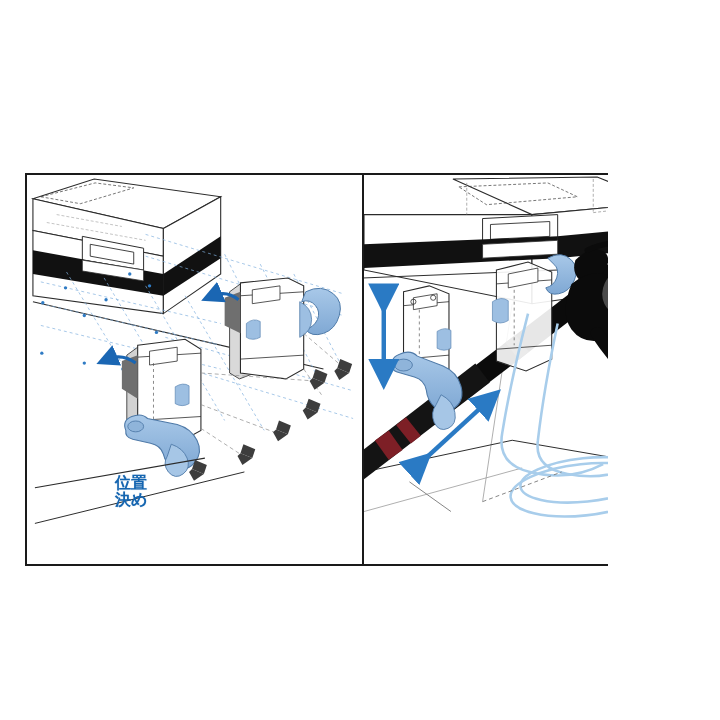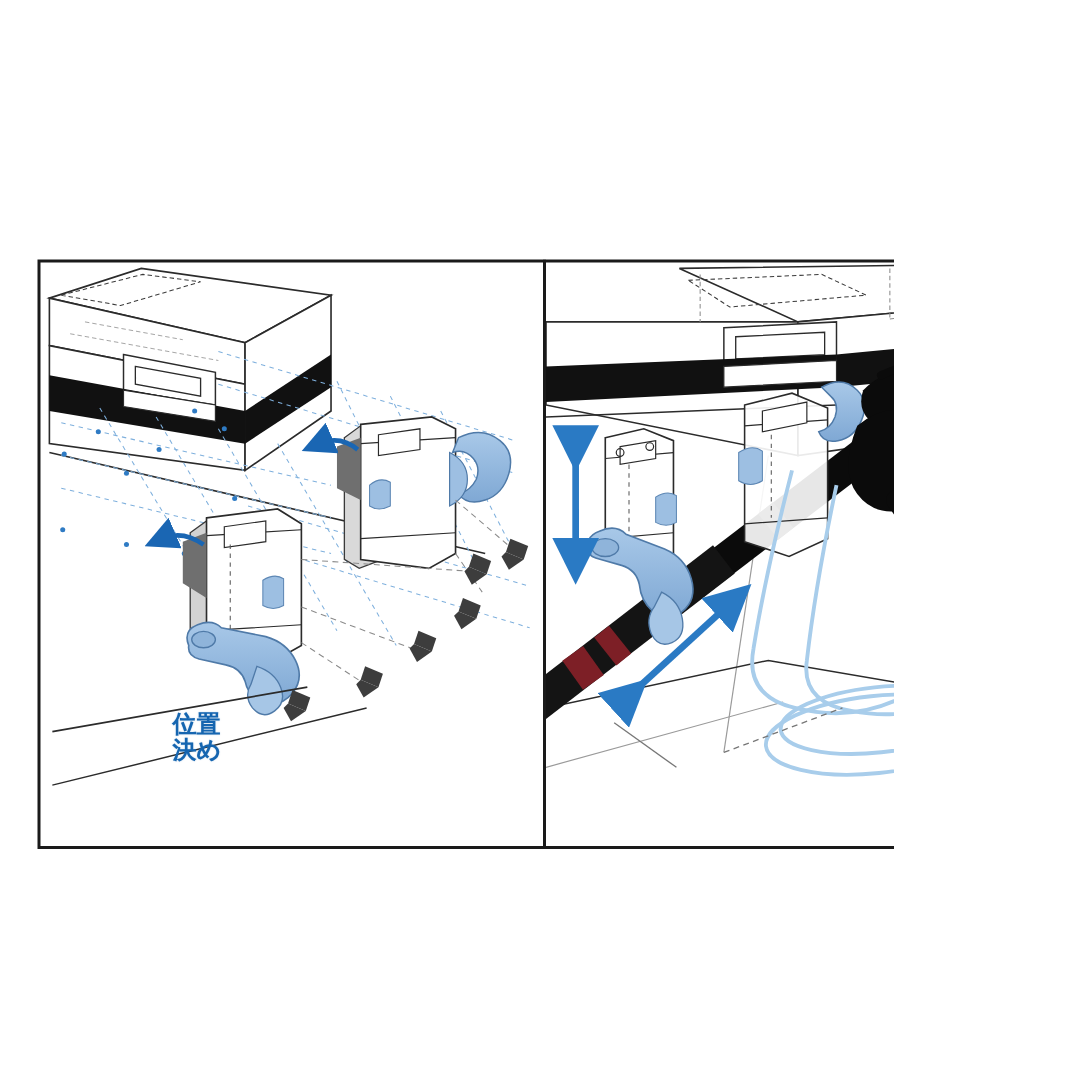--- a/index.html
+++ b/index.html
@@ -8,20 +8,21 @@
     padding: 0;
     background: #ffffff;
     font-family: "DejaVu Sans", "Liberation Sans", sans-serif;
   }
   #stage {
     position: relative;
     width: 596px;
     height: 720px;
     background: #ffffff;
     overflow: hidden;
+    padding-left: 12px;
   }
   .panel {
     position: absolute;
     box-sizing: border-box;
     background: #ffffff;
     border: 2px solid #1a1a1a;
     overflow: hidden;
   }
   #panel-left  { left: 25px;  top: 173px; width: 339px; height: 393px; }
   #panel-right { left: 362px; top: 173px; width: 336px; height: 393px; }

